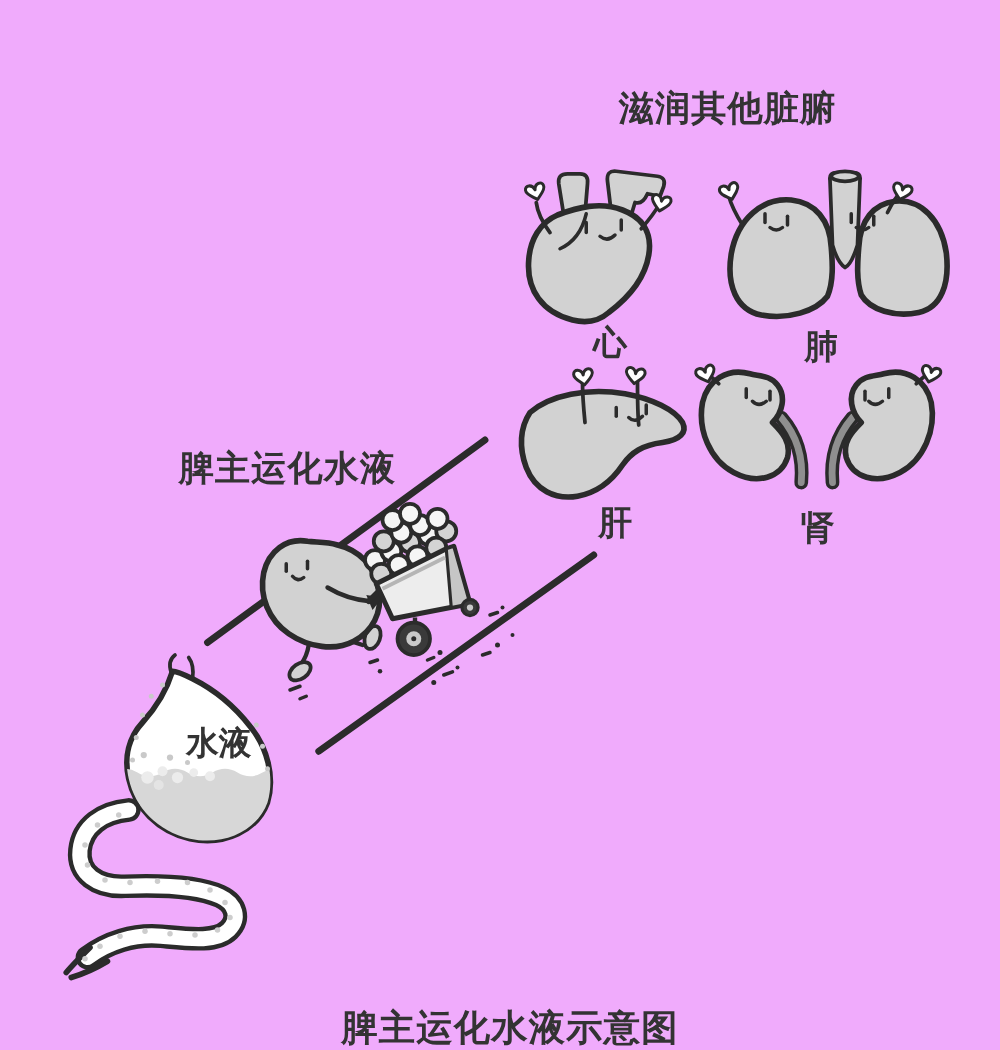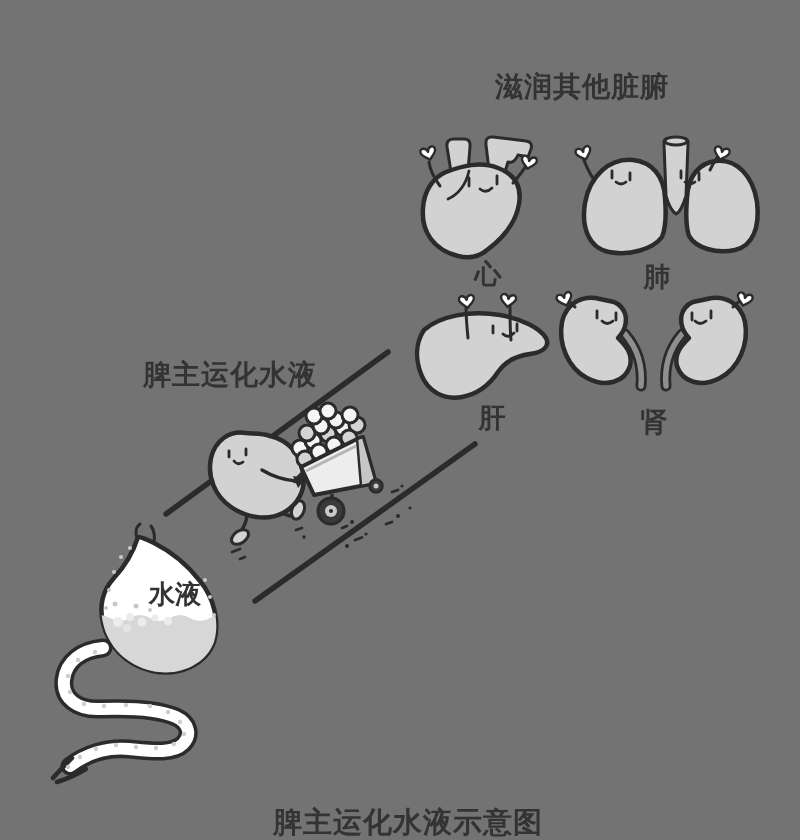--- a/index.html
+++ b/index.html
@@ -1,17 +1,17 @@
 <!DOCTYPE html>
 <html><head>
 <meta charset="utf-8">
 <style>
   html,body{margin:0;padding:0;background:#ffffff;}
   .stage{
-    position:relative;width:800px;height:840px;background:#737373;
+    position:relative;width:800px;height:840px;background:#f0abfc;
     font-family:"DejaVu Sans",sans-serif;overflow:hidden;
   }
   svg{display:block}
   .organ{fill:#d2d2d2;stroke:#2b2b2b;stroke-width:4.5;stroke-linejoin:round;stroke-linecap:round;}
   .organ-thin{fill:#d2d2d2;stroke:#2b2b2b;stroke-width:3;stroke-linejoin:round;stroke-linecap:round;}
   .face{fill:none;stroke:#2b2b2b;stroke-width:2.8;stroke-linecap:round;}
   .arm{fill:none;stroke:#2b2b2b;stroke-width:3;stroke-linecap:round;}
   .mini-heart{fill:#ffffff;stroke:#2b2b2b;stroke-width:2.4;stroke-linejoin:round;}
   .road{stroke:#2b2b2b;stroke-width:5.5;stroke-linecap:round;}
   .lbl{font-family:"DejaVu Sans",sans-serif;font-size:27px;font-weight:600;fill:#333333;text-anchor:middle;}

